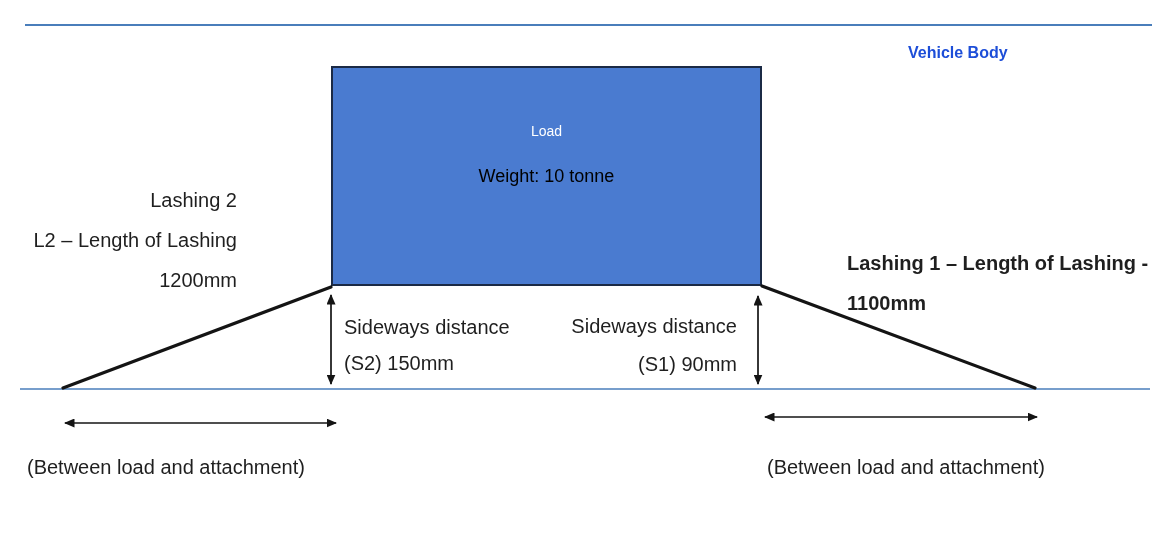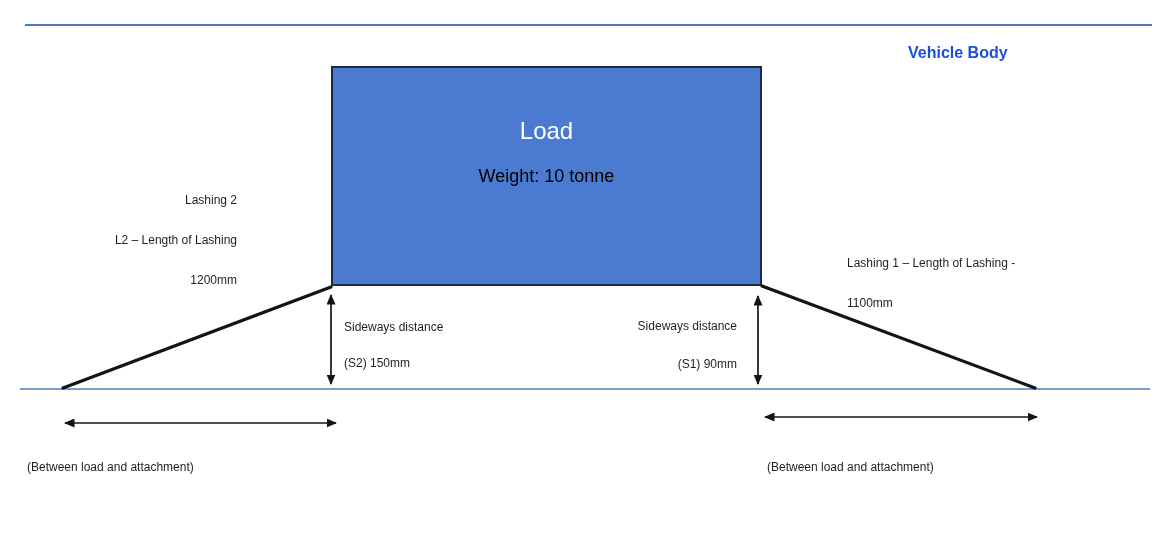--- a/index.html
+++ b/index.html
@@ -19,38 +19,38 @@
   }
   .label {
     position: absolute;
     font-size: 15.5px;
     line-height: 20px;
     white-space: nowrap;
     color: #1d4ed8;
   }
   .label.bold { font-weight: bold; font-size: 16px; }
   .block { position: absolute; }
-  .block .line { font-size: 12px; line-height: 20px; white-space: nowrap; }
+  .block .line { font-size: 20px; line-height: 20px; white-space: nowrap; }
   .align-right { text-align: right; }
   .align-left { text-align: left; }
   .load-box {
     position: absolute;
     left: 331px; top: 66px;
     width: 431px; height: 220px;
     box-sizing: border-box;
     background: #4a7bd0;
     border: 2px solid #1b2a45;
     display: flex;
     flex-direction: column;
     align-items: center;
   }
   .load-box .load-title {
     margin-top: 51px;
     color: #ffffff;
-    font-size: 24px;
+    font-size: 14px;
     line-height: 24px;
   }
   .load-box .load-weight {
     margin-top: 21px;
     color: #000000;
     font-size: 18px;
     line-height: 24px;
   }
   
   .gap20 { margin-top: 20px; }
@@ -90,21 +90,21 @@
   </svg>
 
   <div class="label bold" style="left:908px; top:43px;">Vehicle Body</div>
 
   <div class="block align-right" style="left:27px; top:190px; width:210px;">
     <div class="line">Lashing 2</div>
     <div class="line gap20">L2 – Length of Lashing</div>
     <div class="line gap20">1200mm</div>
   </div>
 
-  <div class="block align-left" style="left:847px; top:253px; width:280px;">
+  <div class="block align-left" style="left:847px; top:253px; width:280px;font-weight:bold;">
     <div class="line">Lashing 1 – Length of Lashing -</div>
     <div class="line gap20">1100mm</div>
   </div>
 
   <div class="block align-left" style="left:344px; top:317px; width:200px;">
     <div class="line">Sideways distance</div>
     <div class="line" style="margin-top:16px;">(S2) 150mm</div>
   </div>
 
   <div class="block align-right" style="left:557px; top:316px; width:180px;">

